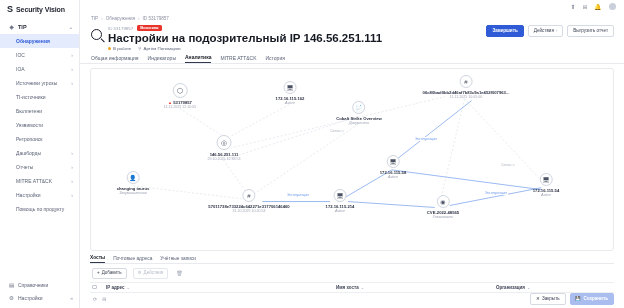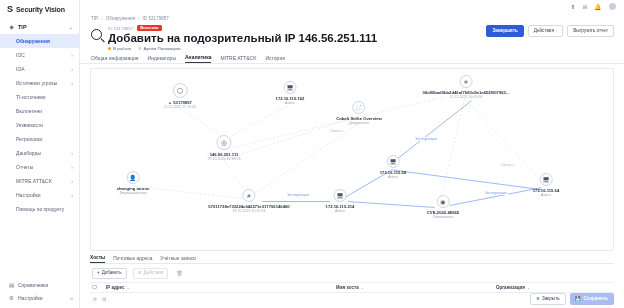--- a/index.html
+++ b/index.html
@@ -284,21 +284,21 @@
       <div class="header-row">
         <div class="hdr-icon">
           <span class="circle"></span>
             <span class="handle"></span>
         </div>
         <div>
           <div class="hdr-meta">
             <span class="hdr-id">ID 53179857</span>
             <span class="badge-high">Высокая</span>
           </div>
-          <h1 class="title">Добавить на подозрительный IP 146.56.251.111</h1>
+          <h1 class="title">Настройки на подозрительный IP 146.56.251.111</h1>
           <div class="sub-meta">
             <span class="chip">
               <span class="dot-amber"></span>
               <span>В работе</span>
             </span>
             <span class="chip">
               <span class="pico">⚲</span>
               <span>Артём Пономарев</span>
             </span>
           </div>

